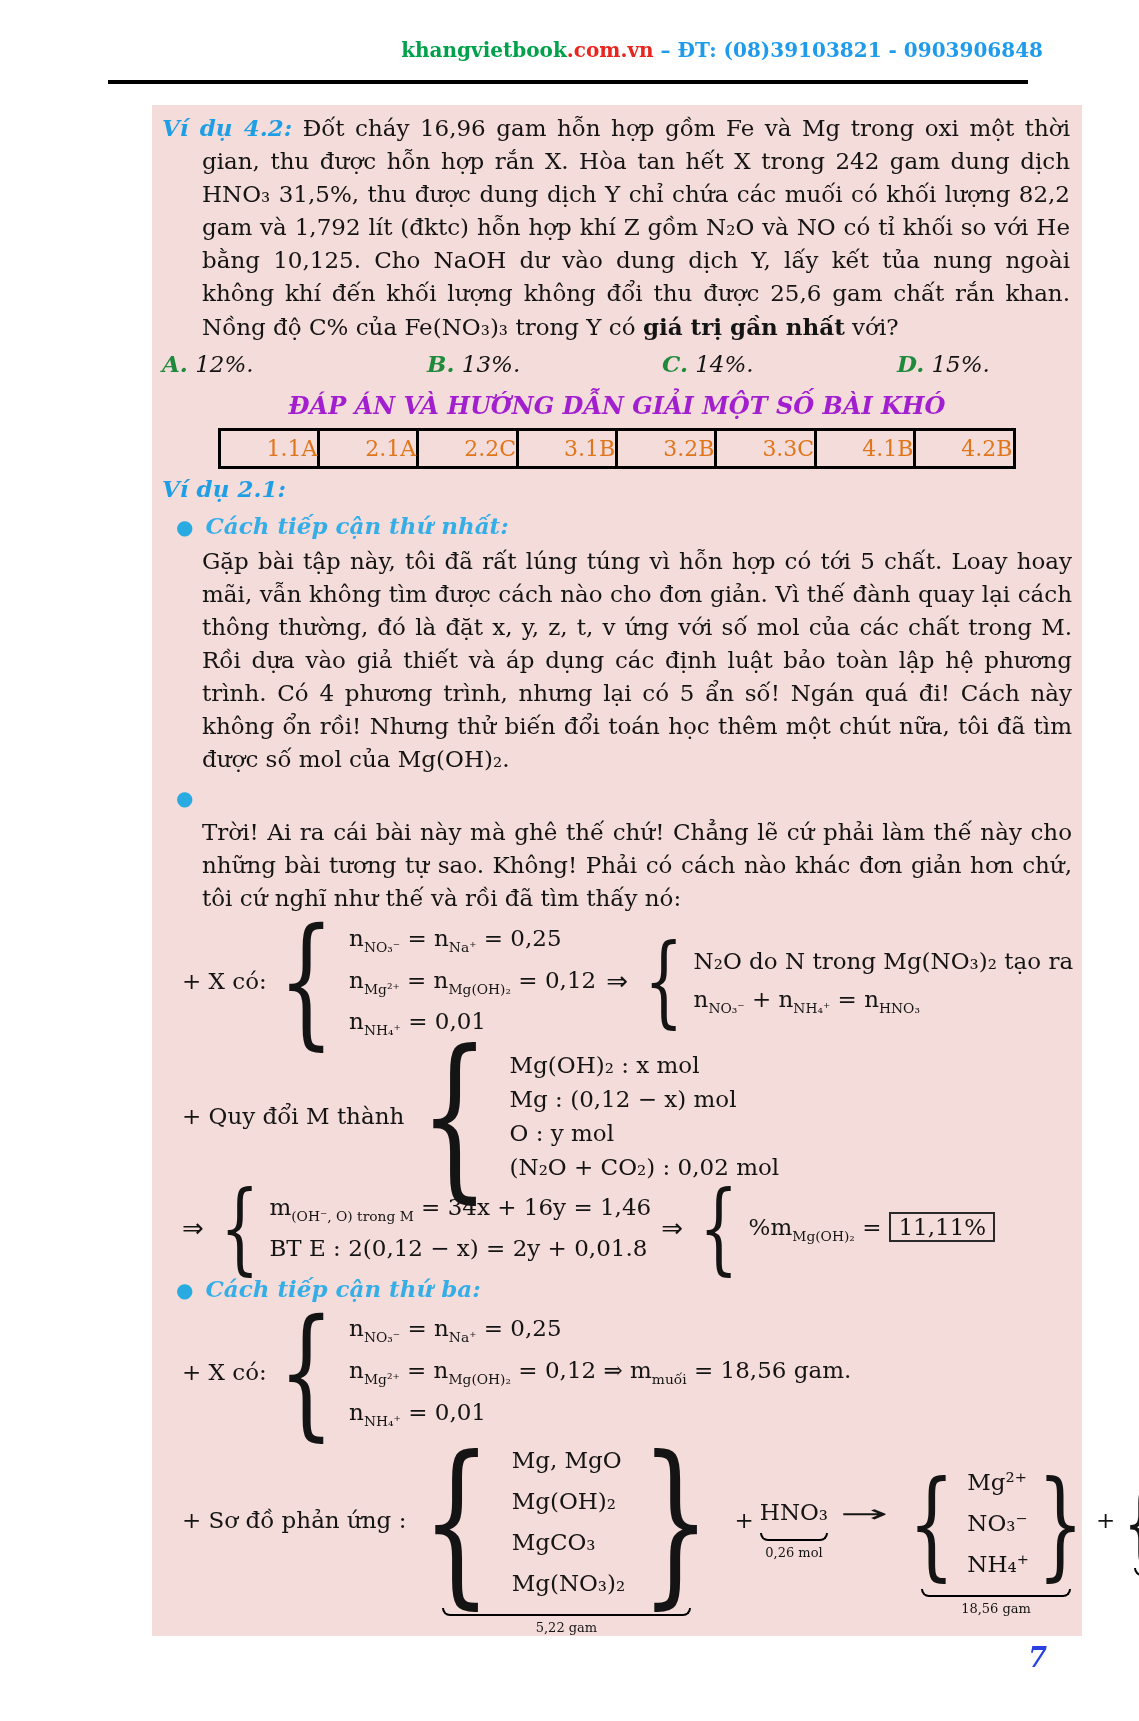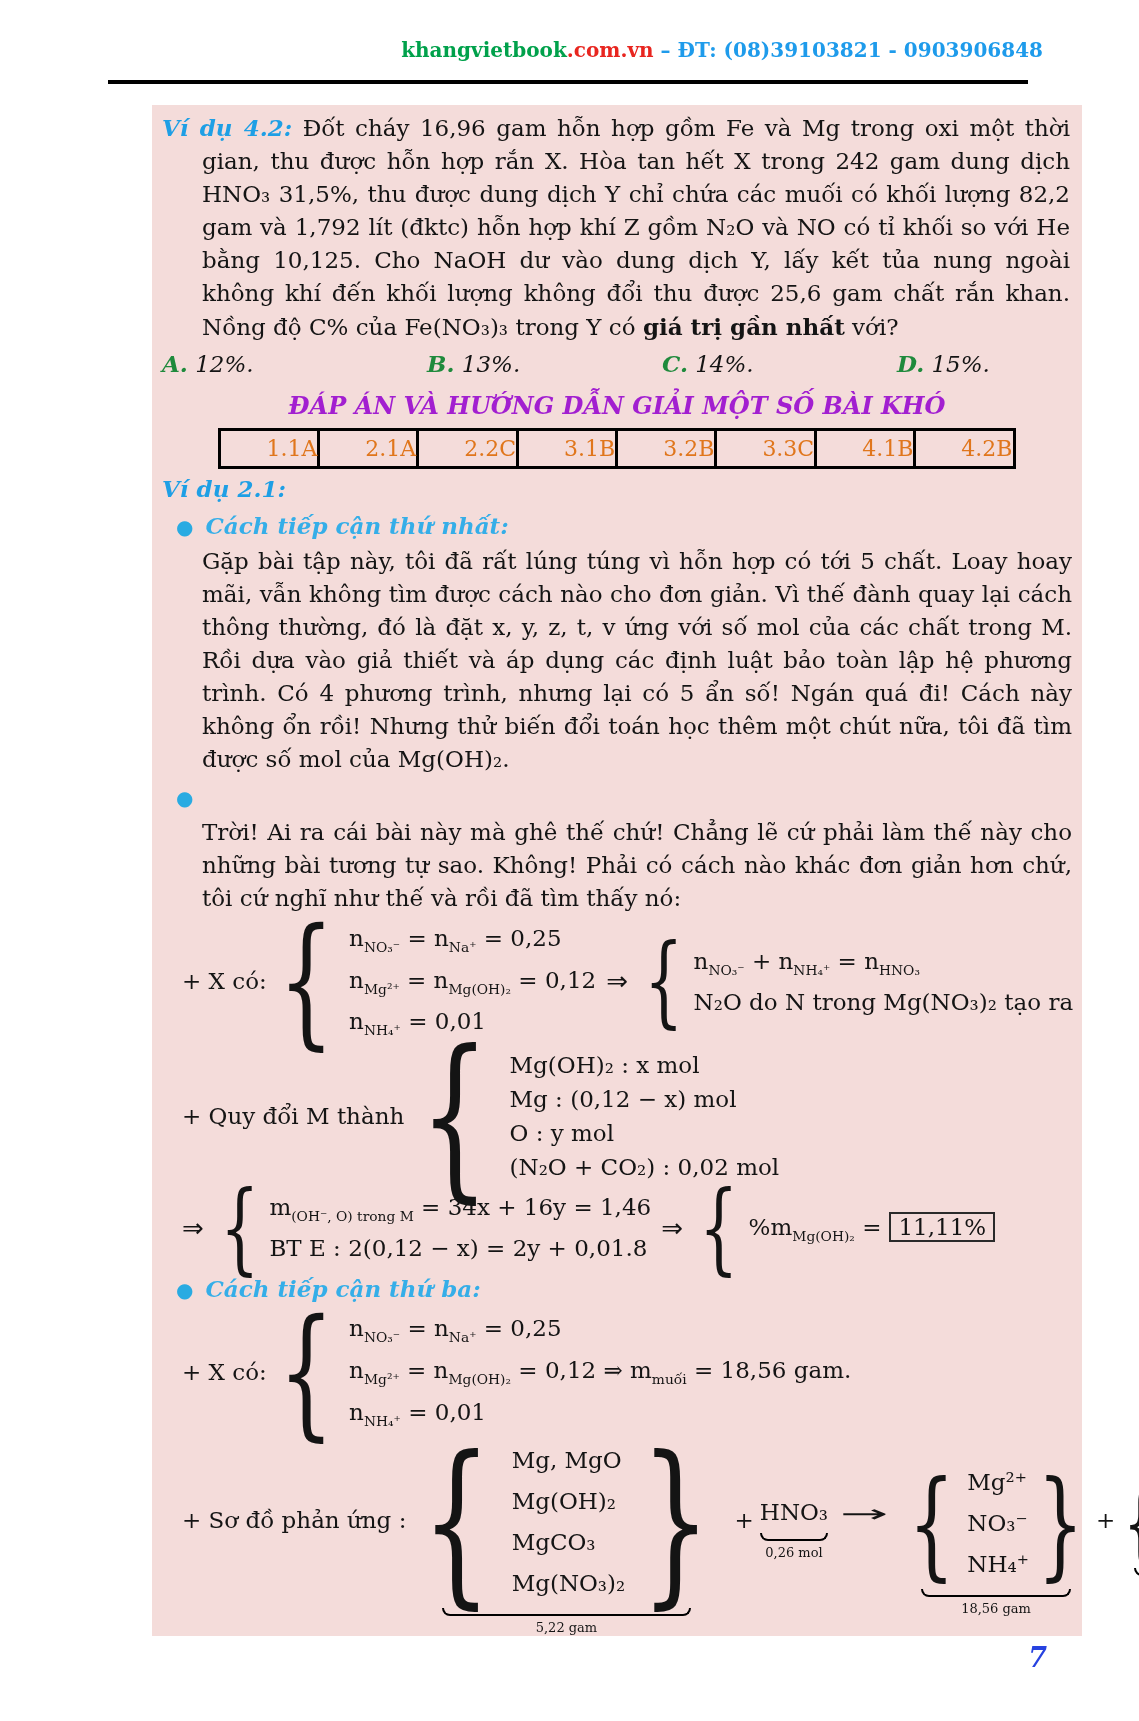--- a/index.html
+++ b/index.html
@@ -144,22 +144,22 @@
       <span class="mprefix">+ X có:</span>
       <span class="brace b3">{</span>
       <div class="col">
         <div class="row">n<sub>NO₃⁻</sub> = n<sub>Na⁺</sub> = 0,25</div>
         <div class="row">n<sub>Mg²⁺</sub> = n<sub>Mg(OH)₂</sub> = 0,12</div>
         <div class="row">n<sub>NH₄⁺</sub> = 0,01</div>
       </div>
       <span class="mimply">⇒</span>
       <span class="brace b2">{</span>
       <div class="col">
+        <div class="row">N₂O do N trong Mg(NO₃)₂ tạo ra</div>
         <div class="row">n<sub>NO₃⁻</sub> + n<sub>NH₄⁺</sub> = n<sub>HNO₃</sub></div>
-        <div class="row">N₂O do N trong Mg(NO₃)₂ tạo ra</div>
       </div>
     </div>
 
     <div class="math">
       <span class="mprefix">+ Quy đổi M thành</span>
       <span class="brace b4">{</span>
       <div class="col tight">
         <div class="row">Mg(OH)₂ : x mol</div>
         <div class="row">Mg : (0,12 − x) mol</div>
         <div class="row">O : y mol</div>

